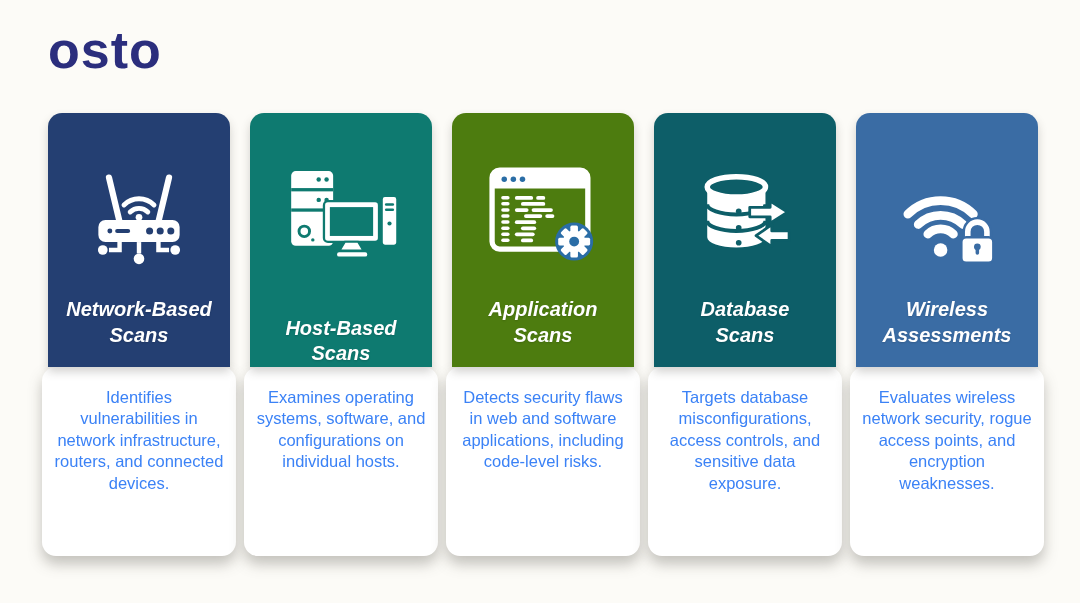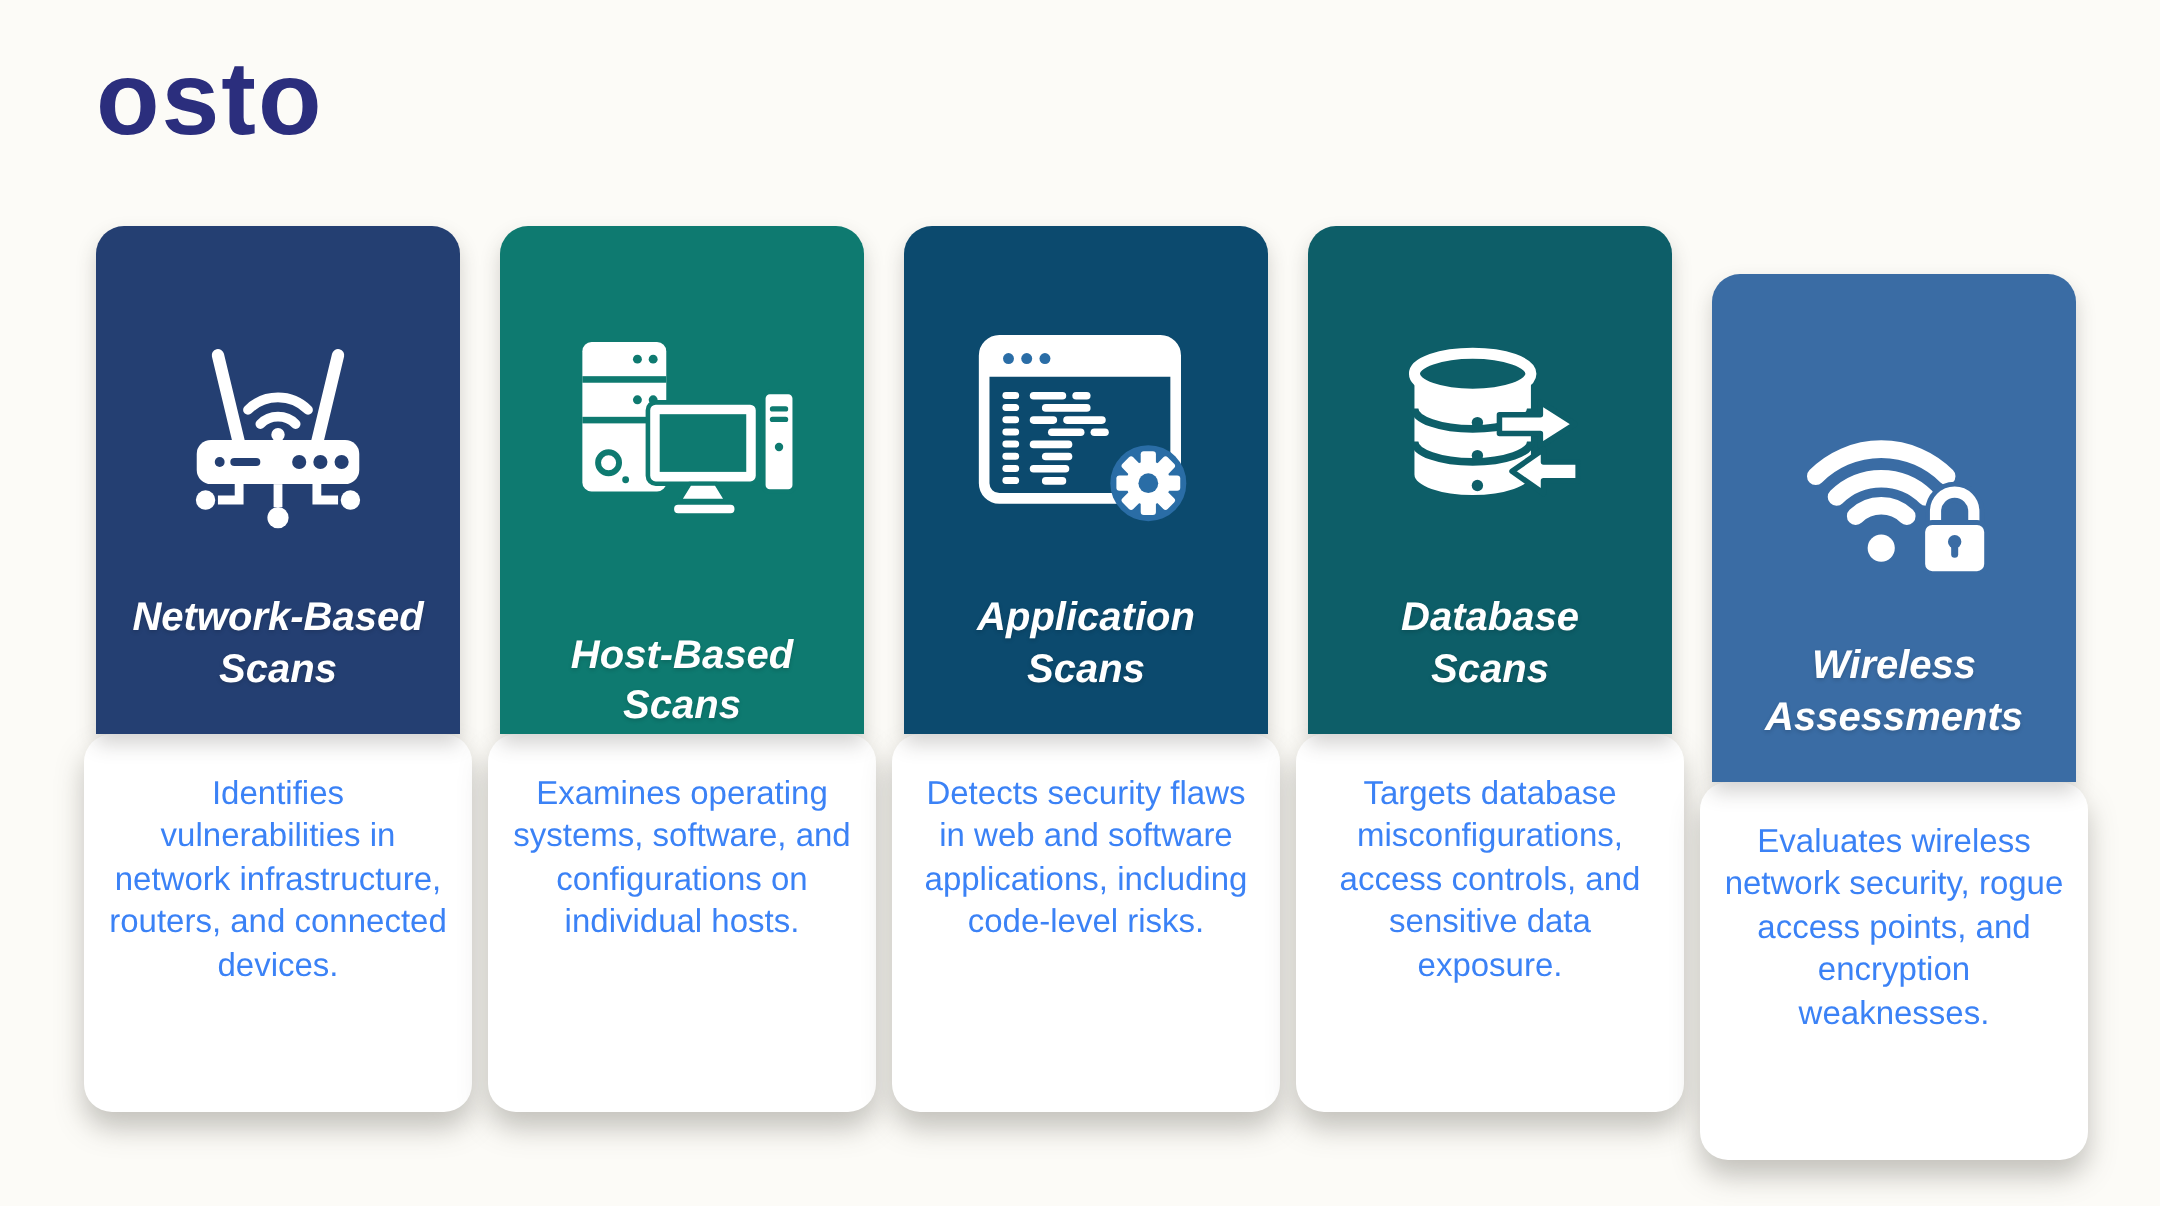--- a/index.html
+++ b/index.html
@@ -111,21 +111,21 @@
       </div>
       <div class="card-title">Host-Based
 Scans</div>
     </div>
     <div class="card-body">
       <div class="card-desc">Examines operating systems, software, and configurations on individual hosts.</div>
     </div>
   </div>
 
   <div class="card">
-    <div class="card-header" style="background: #0c4a6e; --c: #2a6da6;">
+    <div class="card-header" style="background: #4d7c0f; --c: #2a6da6;">
       <div class="icon-wrap">
         <svg viewBox="0 0 150 138" width="114" height="105">
           <rect x="8" y="8" width="126" height="104" rx="10" fill="none" stroke="#fff" stroke-width="7"></rect>
           <path d="M8,18 a10,10 0 0 1 10,-10 h106 a10,10 0 0 1 10,10 v14 H8 z" fill="#fff"></path>
           <circle cx="24" cy="20" r="3.6" fill="var(--c)"></circle>
             <circle cx="36" cy="20" r="3.6" fill="var(--c)"></circle>
             <circle cx="48" cy="20" r="3.6" fill="var(--c)"></circle>
           <g fill="#fff">
             <rect x="20" y="42" width="11" height="4.6" rx="2.3"></rect>
             <rect x="20" y="50" width="11" height="4.6" rx="2.3"></rect>
@@ -189,21 +189,21 @@
       </div>
       <div class="card-title">Database
 Scans</div>
     </div>
     <div class="card-body">
       <div class="card-desc">Targets database misconfigurations, access controls, and sensitive data exposure.</div>
     </div>
   </div>
 
   <div class="card">
-    <div class="card-header" style="background: rgb(58, 108, 164); margin-top: 24px; --c: #3a6ca4;">
+    <div class="card-header" style="background: rgb(58, 108, 164); --c: #3a6ca4;">
       <div class="icon-wrap">
         <svg viewBox="0 0 140 124" width="112" height="99">
           <path d="M21,59 A58,58 0 0 1 103,59" fill="none" stroke="#fff" stroke-width="11" stroke-linecap="round"></path>
           <path d="M34,72 A40,40 0 0 1 90,72" fill="none" stroke="#fff" stroke-width="11" stroke-linecap="round"></path>
           <path d="M46,84 A23,23 0 0 1 78,84" fill="none" stroke="#fff" stroke-width="11" stroke-linecap="round"></path>
           <circle cx="62" cy="104" r="8.5" fill="#fff"></circle>
           <path d="M96,88 v-7 a12,12 0 0 1 24,0 v7" fill="none" stroke="var(--c)" stroke-width="13"></path>
           <path d="M96,88 v-7 a12,12 0 0 1 24,0 v7" fill="none" stroke="#fff" stroke-width="7"></path>
           <rect x="88" y="88" width="40" height="32" rx="6" fill="#fff" stroke="var(--c)" stroke-width="3"></rect>
           <circle cx="108" cy="100" r="4.2" fill="var(--c)"></circle>

